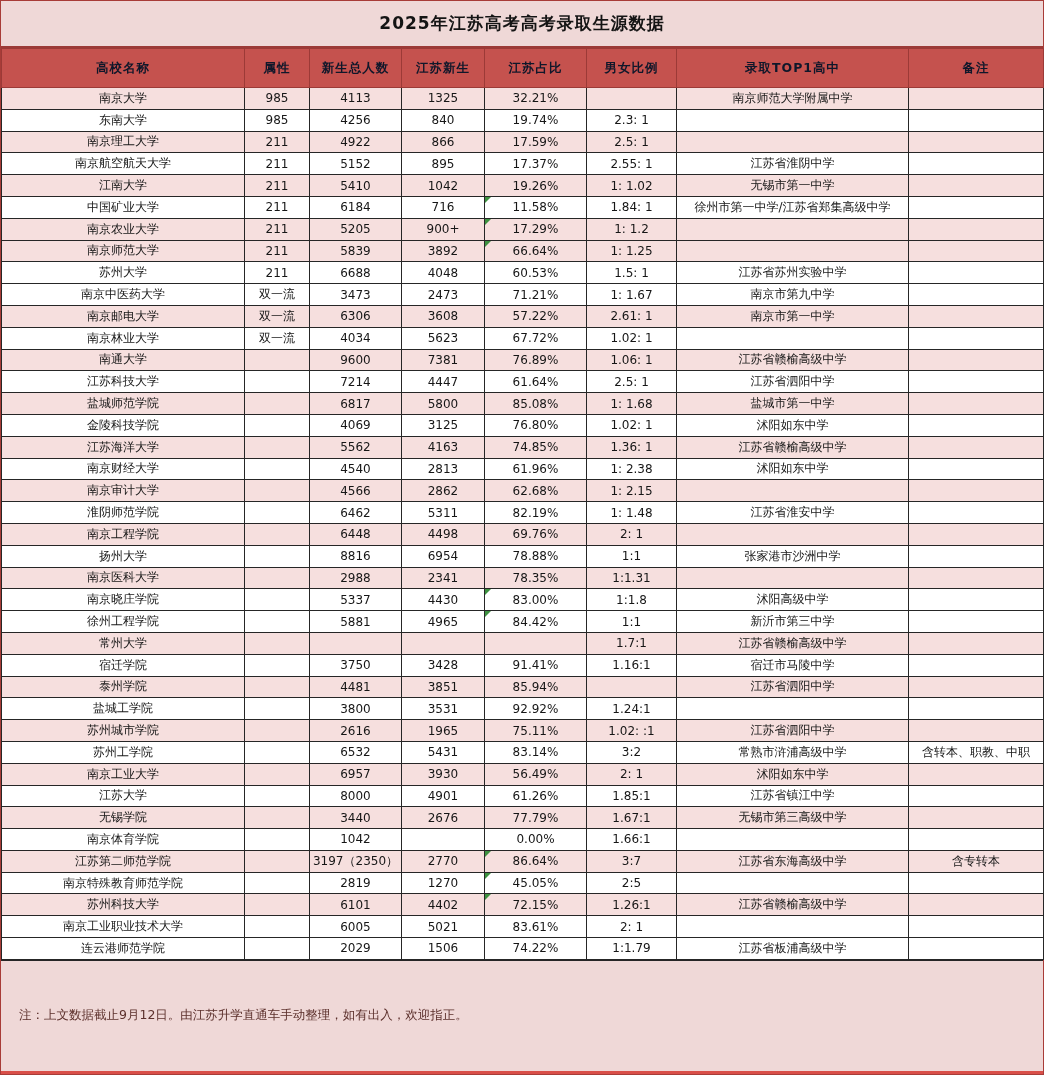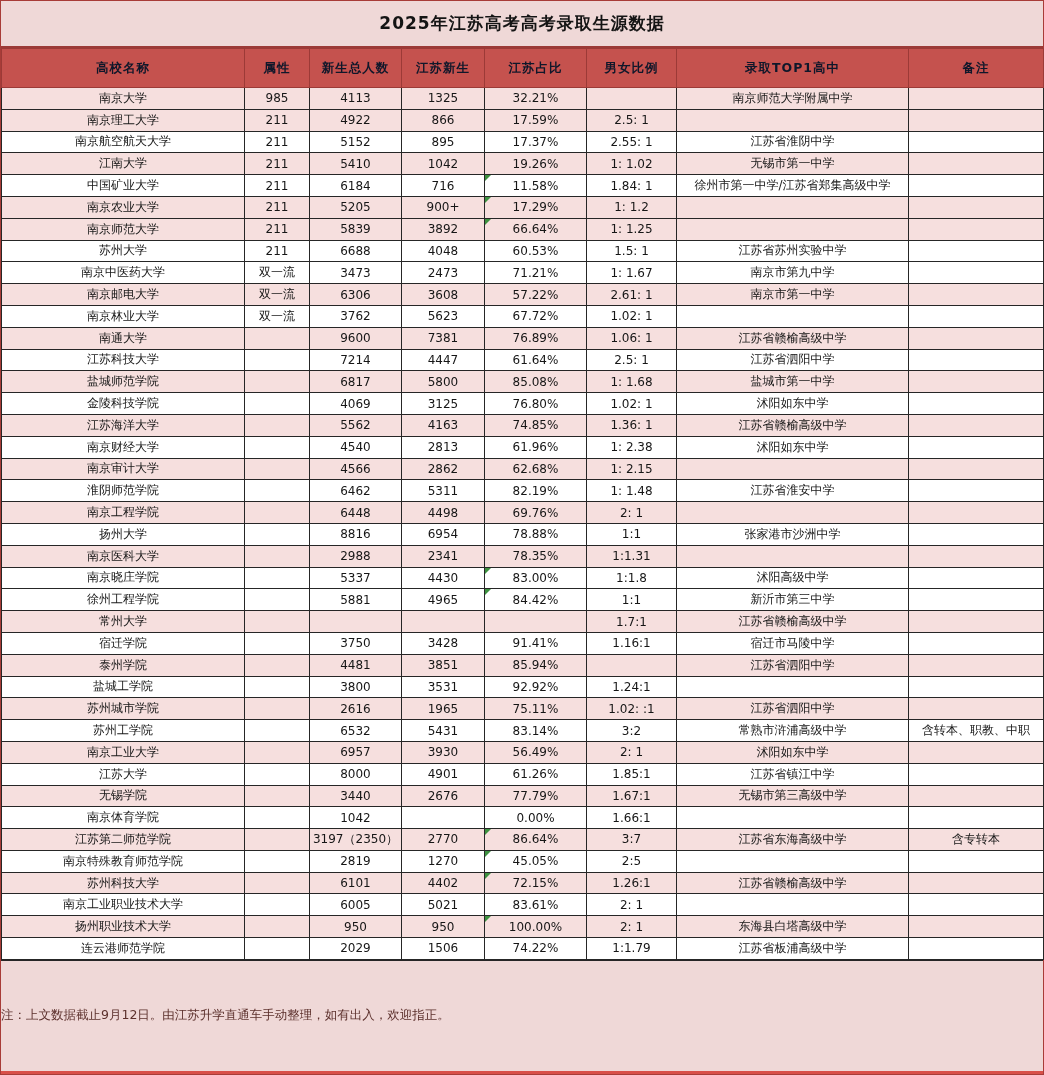--- a/index.html
+++ b/index.html
@@ -53,21 +53,21 @@
     border-top:6px solid #3d9140;
     border-right:6px solid transparent;
     display:block;
   }
   .footer-note {
     flex:1 1 auto;
     background:#efd8d7;
     border-top:1px solid #262626;
     border-bottom:3px solid #d94f49;
     display:flex; align-items:center;
-    padding-left:0;
+    padding-left:18px;
     font-size:12.5px; color:#5c302c;
   }
 </style>
 </head>
 <body>
 
 <div class="sheet">
 
   <div class="title-bar">
     <h1>2025年江苏高考高考录取生源数据</h1>
@@ -100,20 +100,30 @@
         <tr class="pink">
           <td>南京大学</td>
           <td>985</td>
           <td>4113</td>
           <td>1325</td>
           <td>32.21%</td>
           <td></td>
           <td>南京师范大学附属中学</td>
           <td></td>
         </tr>
+        <tr class="white">
+          <td>东南大学</td>
+          <td>985</td>
+          <td>4256</td>
+          <td>840</td>
+          <td>19.74%</td>
+          <td>2.3: 1</td>
+          <td></td>
+          <td></td>
+        </tr>
         <tr class="pink">
           <td>南京理工大学</td>
           <td>211</td>
           <td>4922</td>
           <td>866</td>
           <td>17.59%</td>
           <td>2.5: 1</td>
           <td></td>
           <td></td>
         </tr>
@@ -193,21 +203,21 @@
           <td>6306</td>
           <td>3608</td>
           <td>57.22%</td>
           <td>2.61: 1</td>
           <td>南京市第一中学</td>
           <td></td>
         </tr>
         <tr class="white">
           <td>南京林业大学</td>
           <td>双一流</td>
-          <td>3762</td>
+          <td>4034</td>
           <td>5623</td>
           <td>67.72%</td>
           <td>1.02: 1</td>
           <td></td>
           <td></td>
         </tr>
         <tr class="pink">
           <td>南通大学</td>
           <td></td>
           <td>9600</td>
@@ -468,30 +478,20 @@
           <td></td>
         </tr>
         <tr class="white">
           <td>南京工业职业技术大学</td>
           <td></td>
           <td>6005</td>
           <td>5021</td>
           <td>83.61%</td>
           <td>2: 1</td>
           <td></td>
-          <td></td>
-        </tr>
-        <tr class="pink">
-          <td>扬州职业技术大学</td>
-          <td></td>
-          <td>950</td>
-          <td>950</td>
-          <td><span class="tri"></span>100.00%</td>
-          <td>2: 1</td>
-          <td>东海县白塔高级中学</td>
           <td></td>
         </tr>
         <tr class="white">
           <td>连云港师范学院</td>
           <td></td>
           <td>2029</td>
           <td>1506</td>
           <td>74.22%</td>
           <td>1:1.79</td>
           <td>江苏省板浦高级中学</td>

